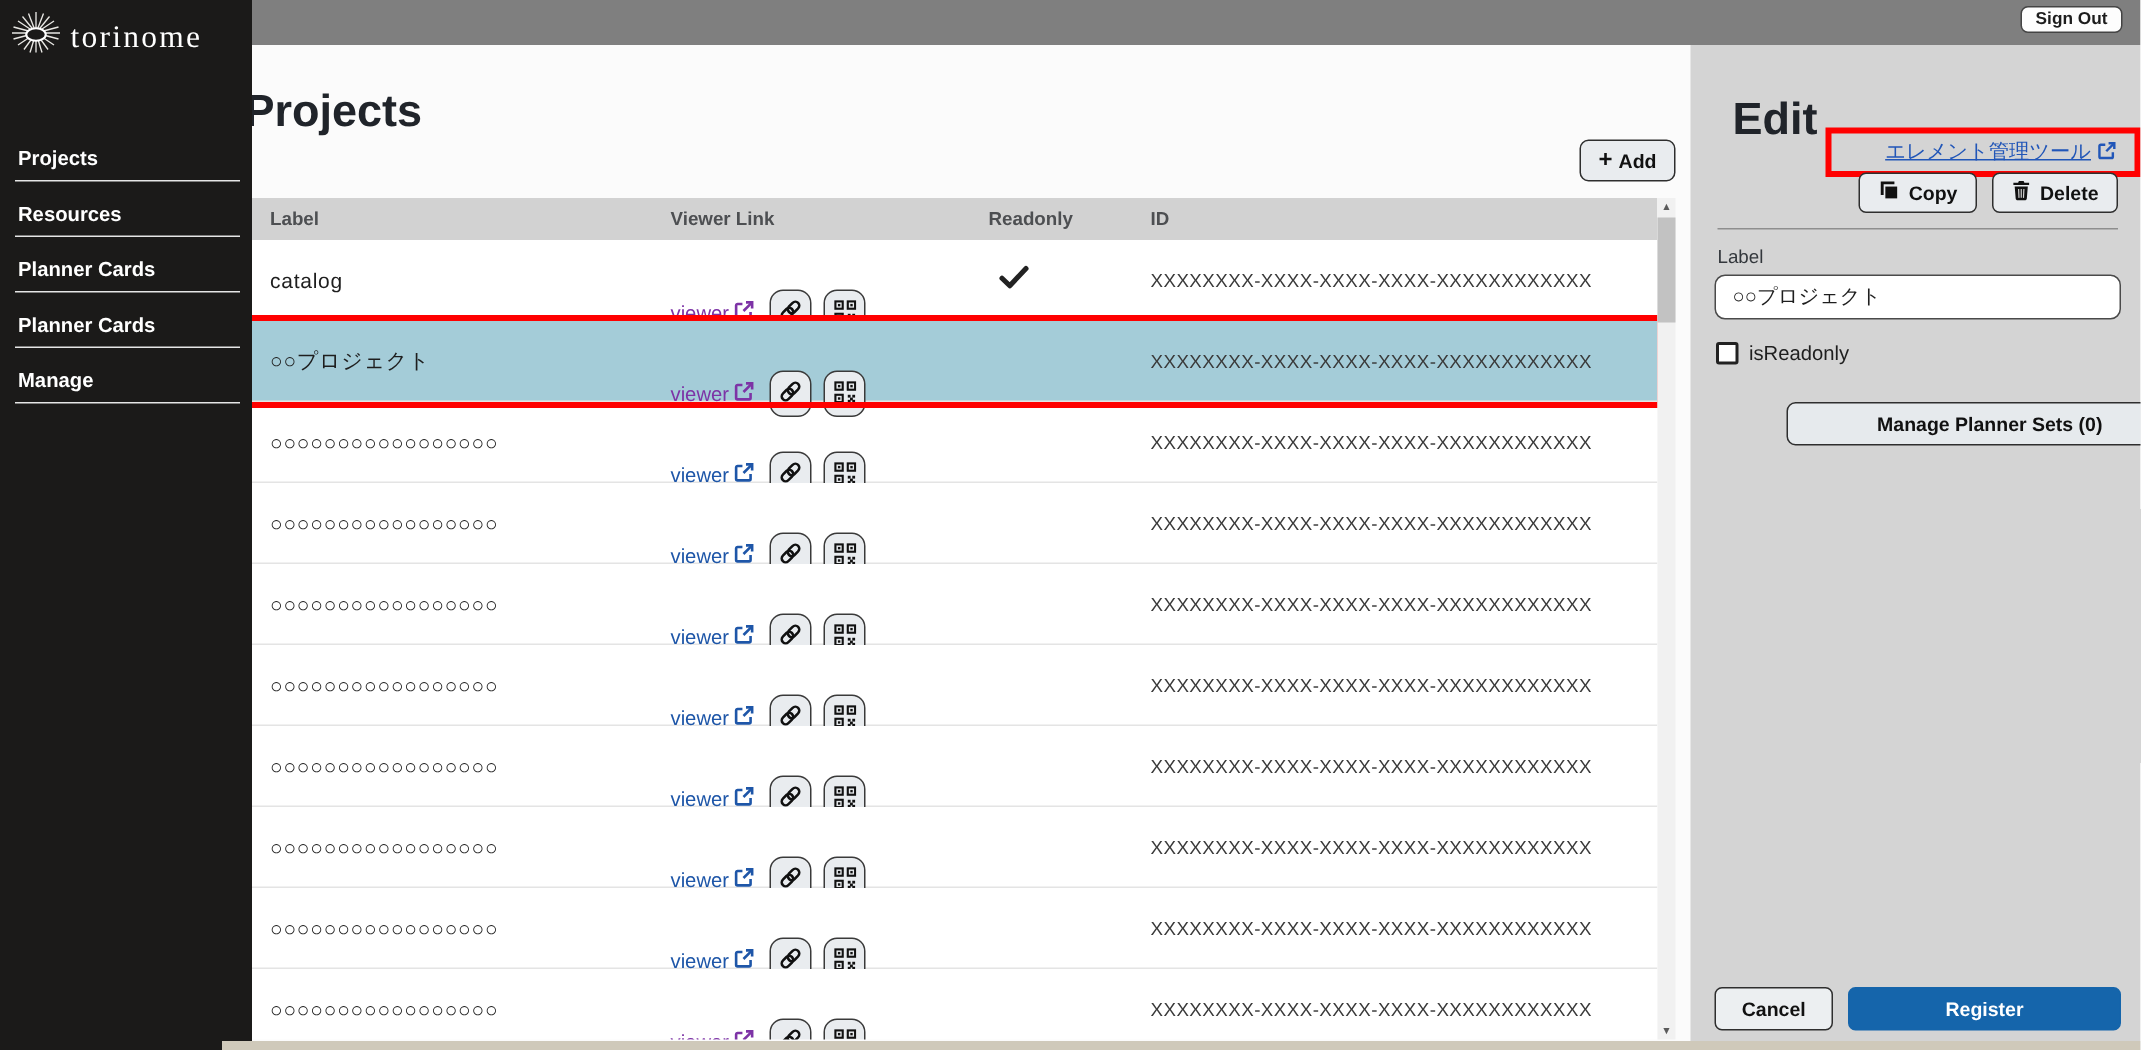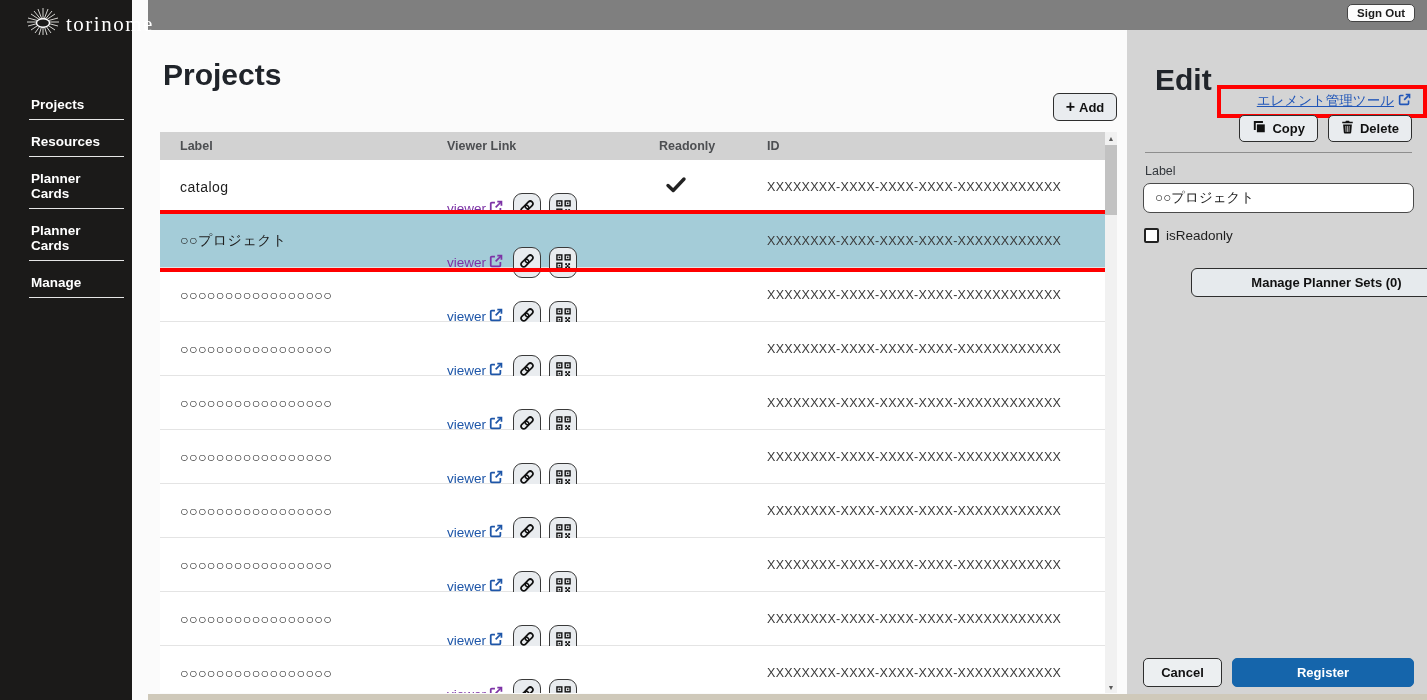--- a/index.html
+++ b/index.html
@@ -3,21 +3,21 @@
 <meta charset="utf-8">
 <style>
   * { box-sizing: border-box; }
   html,body { margin:0; padding:0; }
   body {
     width:1427px; height:700px; position:relative; overflow:hidden;
     font-family:"Liberation Sans", sans-serif; background:#fbfbfb;
   }
 
   
-  .sidebar { position:absolute; left:0; top:0; width:132px; height:700px; background:#1b1a19; z-index:6;padding-left:19px; }
+  .sidebar { position:absolute; left:0; top:0; width:168px; height:700px; background:#1b1a19; z-index:6; }
   .logo { display:flex; align-items:center; gap:5px; padding:7px 4px 0 6px; }
   .logo-text { color:#fff; font-family:"Liberation Serif", serif; font-size:21px; letter-spacing:1.5px; }
   .nav { margin-top:52px; padding:0 8px 0 10px; }
   .nav-item { color:#fff; font-size:13.5px; font-weight:700; padding:4px 2px 7px; border-bottom:1px solid #e6e6e6; margin-bottom:10px; cursor:pointer; }
 
   
   .topbar { position:absolute; left:148px; top:0; right:0; height:30px; background:#7f7f7f; z-index:5; }
   .signout-btn { position:absolute; right:12px; top:4px; background:#fdfdfd; border:1.5px solid #444; border-radius:5px; font-family:inherit; font-size:11.5px; font-weight:700; color:#1d1d1d; padding:2px 9px; cursor:pointer; }
 
   
@@ -51,21 +51,21 @@
   .scrollbar { position:absolute; left:957px; top:102px; width:12px; height:561px; background:#f1f1f1; z-index:4; }
   .sb-arrow { position:absolute; left:0; width:12px; height:12px; display:flex; align-items:center; justify-content:center; font-size:7px; color:#5a5a5a; cursor:pointer; }
   .sb-up { top:0; }
   .sb-down { bottom:0; }
   .sb-thumb { position:absolute; left:0; top:13px; width:12px; height:70px; background:#c2c2c2; cursor:pointer; }
 
   
   .edit-panel { position:absolute; left:1127px; top:30px; width:300px; height:670px; background:#d4d4d4; z-index:2; }
   .edit-title { position:absolute; left:28px; top:8px; font-size:30px; font-weight:700; color:#20242a; }
   .tool-link-box { position:absolute; right:0; top:55px; border:4px solid #ff0000; padding:3px 12px 4px 12px; display:flex; align-items:center; }
-  .tool-link { display:inline-flex; align-items:center; gap:4px; color:#2156b8; font-size:13.5px; text-decoration:underline; cursor:pointer;margin-left:24px; }
+  .tool-link { display:inline-flex; align-items:flex-end; gap:4px; color:#2156b8; font-size:13.5px; text-decoration:underline; cursor:pointer;margin-left:24px; }
   .panel-btns { position:absolute; right:15px; top:85px; display:flex; gap:10px;margin-left:34px; }
   .panel-btn { height:27px; padding:0 12px; background:#e9ecef; border:1.5px solid #2e2e2e; border-radius:5px; font-family:inherit; font-size:13px; font-weight:700; color:#111; display:inline-flex; align-items:center; gap:6px; cursor:pointer; }
   .panel-divider { position:absolute; left:18px; right:15px; top:122px; border-top:1px solid #8e8e8e; }
   .field-label { position:absolute; left:18px; top:134px; font-size:12.5px; color:#33373c; }
   .text-input { position:absolute; left:16px; top:153px; width:271px; height:30px; background:#fff; border:1.5px solid #4a4a4a; border-radius:7px; padding:0 11px; font-family:inherit; font-size:13.5px; color:#1e1e1e; }
   .checkbox-row { position:absolute; left:17px; top:198px; display:flex; align-items:center; gap:7px; font-size:13.5px; color:#1e1e1e; }
   .checkbox { width:15px; height:15px; background:#fff; border:2px solid #222; border-radius:2px; cursor:pointer; }
   .manage-btn { position:absolute; left:16px; top:238px; width:271px; height:29px; background:#e6eaed; border:1.5px solid #2e2e2e; border-radius:6px; font-family:inherit; font-size:13px; font-weight:700; color:#111; cursor:pointer;margin-left:48px; }
   .cancel-btn { position:absolute; left:16px; top:628px; width:79px; height:29px; background:#eceff1; border:1.5px solid #2e2e2e; border-radius:5px; font-family:inherit; font-size:13px; font-weight:700; color:#111; cursor:pointer; }
   .register-btn { position:absolute; left:105px; top:628px; width:182px; height:29px; background:#1565ab; border:1.5px solid #1565ab; border-radius:5px; font-family:inherit; font-size:13px; font-weight:700; color:#fff; cursor:pointer; }

